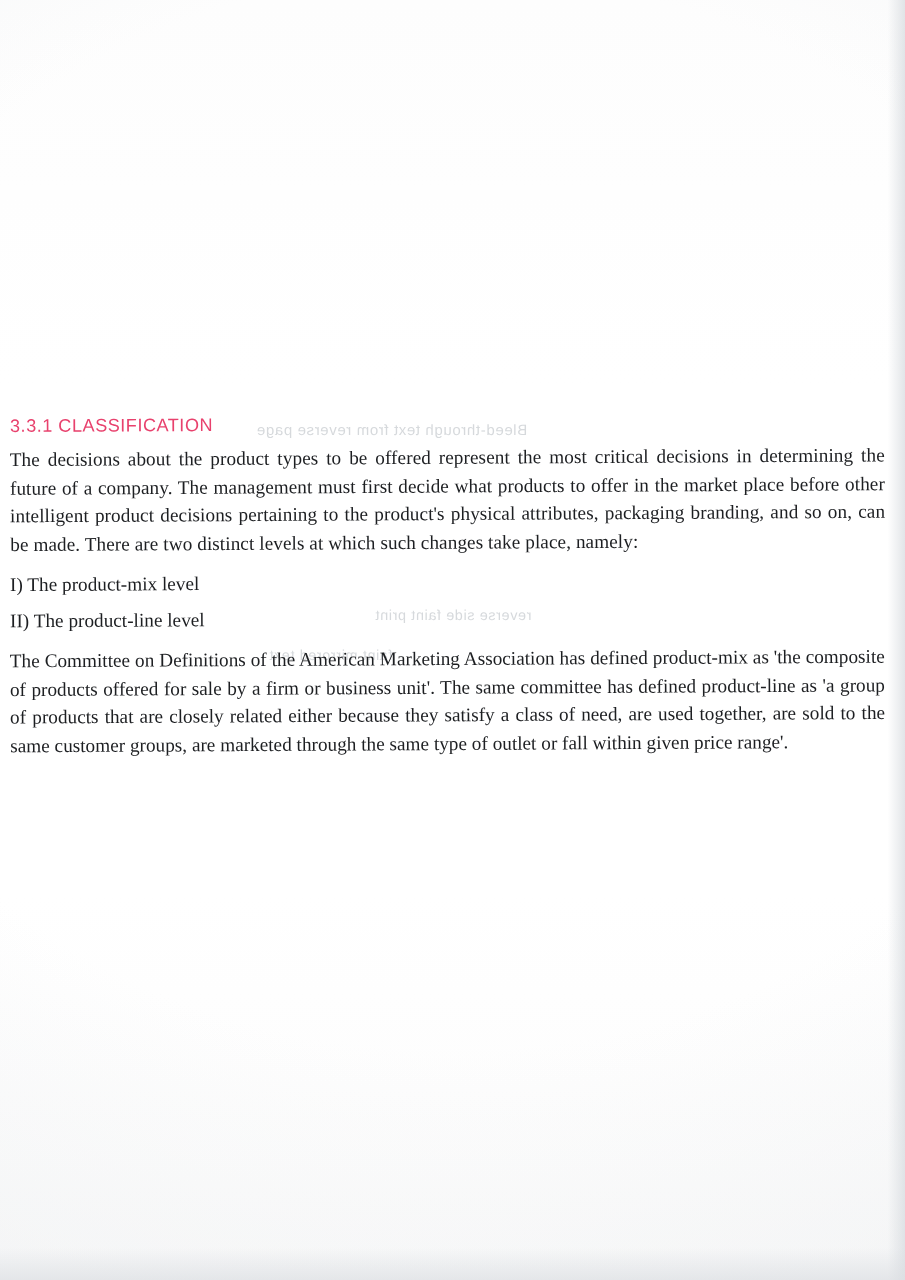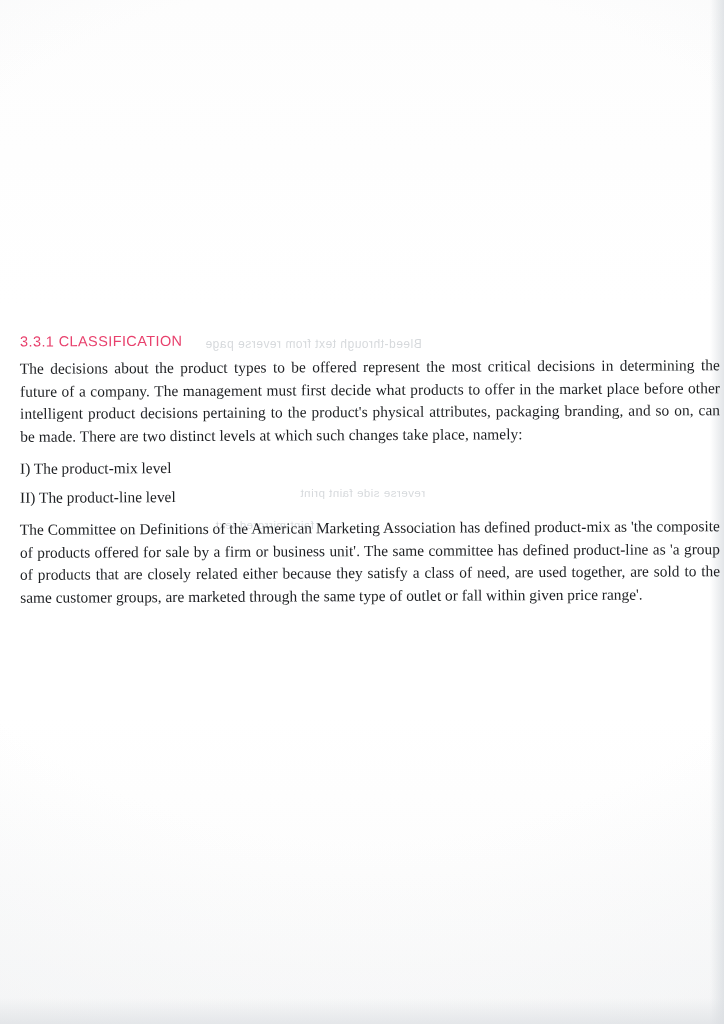--- a/index.html
+++ b/index.html
@@ -37,21 +37,21 @@
     position: absolute;
     left: 0;
     bottom: 0;
     width: 724px;
     height: 26px;
     background: linear-gradient(180deg, rgba(226,229,232,0) 0%, rgba(219,222,226,0.65) 100%);
   }
 
   .text-block {
     position: absolute;
-    left: 20px;
+    left: 8px;
     top: 332px;
     width: 700px;
   }
 
   .section-heading {
     color: #e8416d;
     font-family: "Liberation Sans", sans-serif;
     font-size: 14.5px;
     letter-spacing: 0.4px;
     font-weight: 400;

